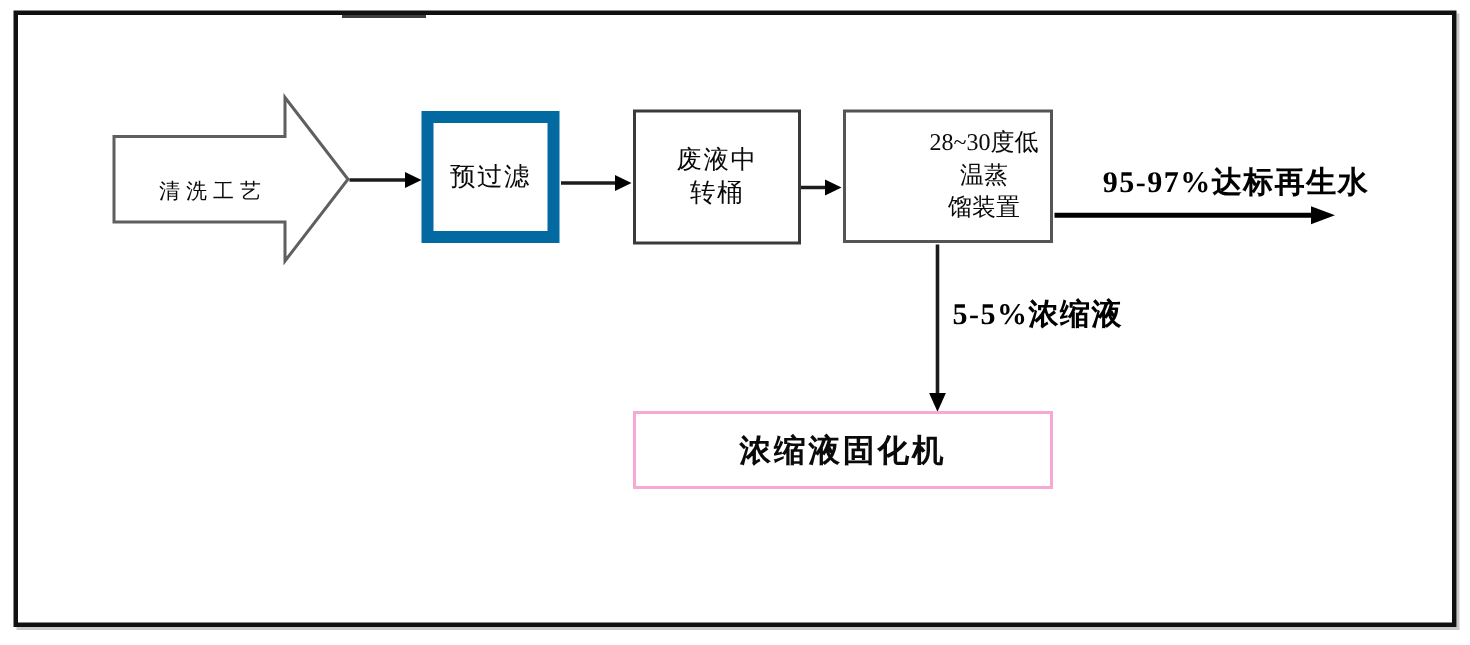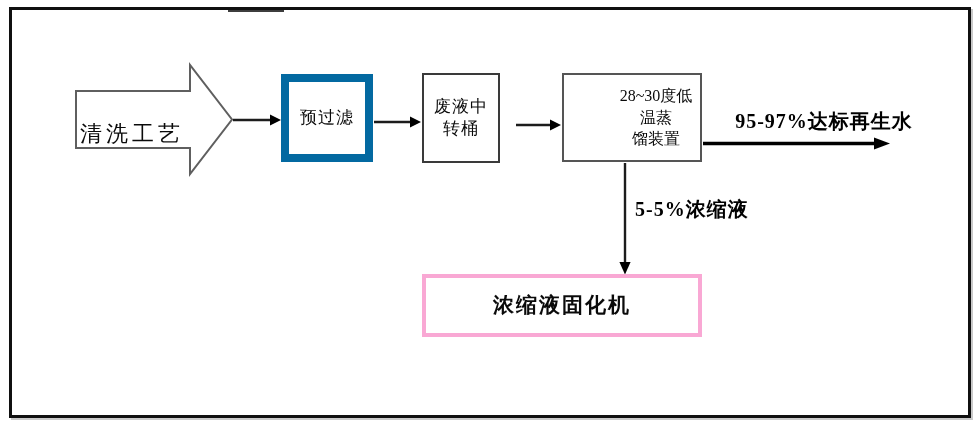--- a/index.html
+++ b/index.html
@@ -53,46 +53,47 @@
     color: #0a0a0a;
     line-height: 1.28;
   }
   .node-prefilter {
     left: 281px; top: 74px; width: 92px; height: 88px;
     border: 8px solid #0369a1;
     font-size: 17px;
     letter-spacing: 1px;
   }
   .node-transfer {
-    left: 422px; top: 73px; width: 78px; height: 90px;
+    left: 422px; top: 73px; width: 112px; height: 90px;
     border: 2px solid #3a3a3a;
     font-size: 17px;
     letter-spacing: 1px;
   }
   .node-distill {
     left: 562px; top: 73px; width: 140px; height: 89px;
     border: 2px solid #555555;
     font-size: 16px;
     font-weight: 500;
     line-height: 1.35;
     padding-left: 48px;
   }
   .node-solidifier {
-    left: 422px; top: 274px; width: 280px; height: 63px;
-    border: 4px solid #f9a8d4;
+    left: 422px; top: 274px; width: 280px; height: 52px;
+    border: 2px solid #f9a8d4;
     font-size: 21px;
     font-weight: 700;
     letter-spacing: 2px;
   }
   .source-label {
     position: absolute;
     left: 80px;
     top: 119px;
     width: 124px;
-    font-size: 22px;
+    text-align: center;
+    font-size: 14px;
     letter-spacing: 4px;
     color: #0a0a0a;
     white-space: nowrap;
   }
   .flow-label {
     position: absolute;
     color: #000000;
     font-weight: 700;
     font-size: 20px;
     white-space: nowrap;

